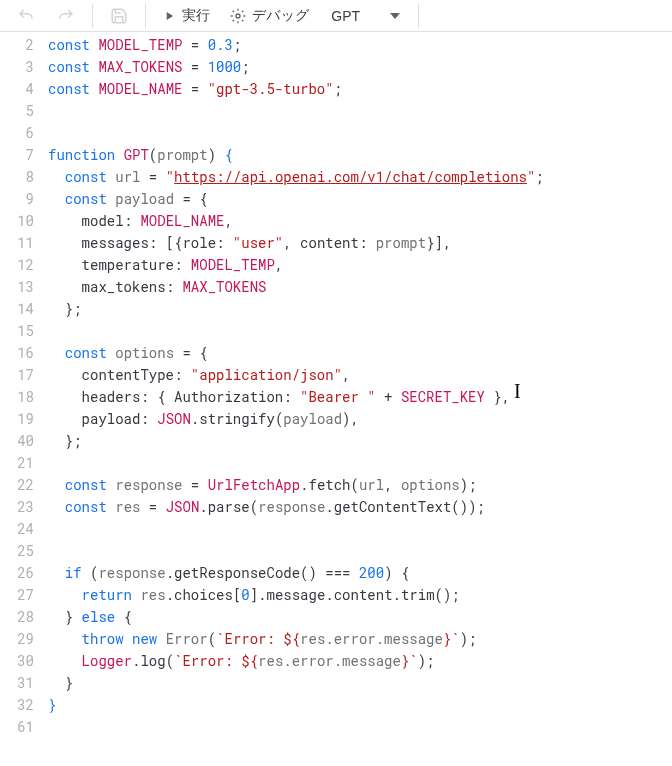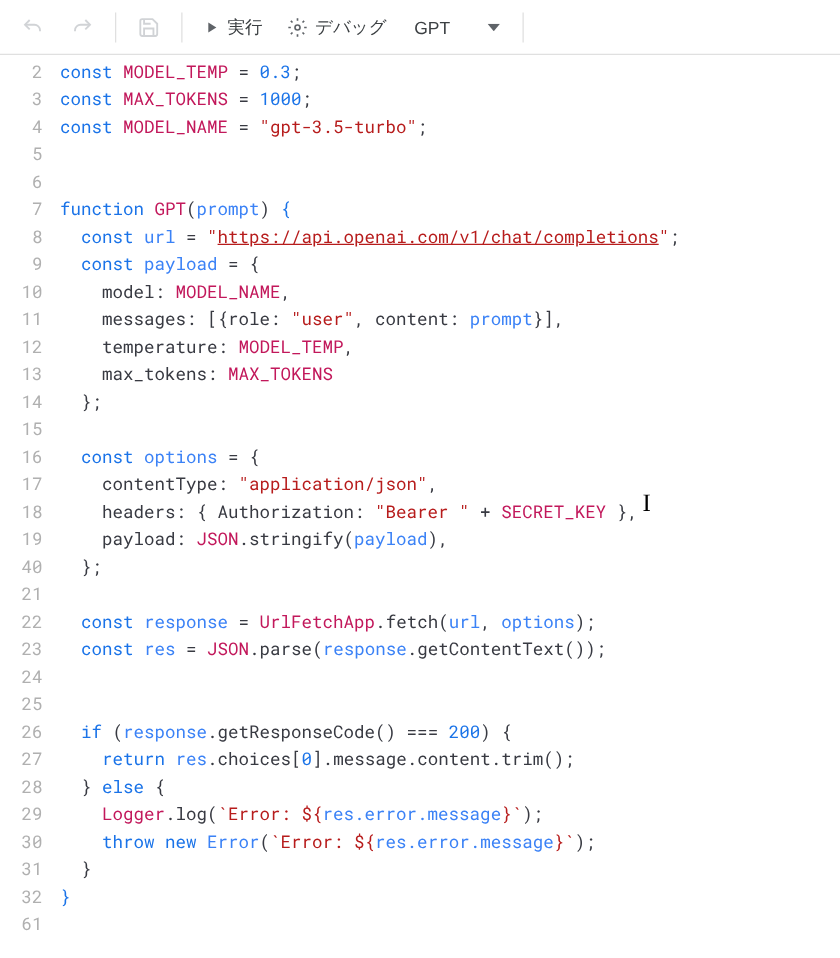--- a/index.html
+++ b/index.html
@@ -8,21 +8,21 @@
     background: #fff;
     width: 672px;
     height: 766px;
     overflow: hidden;
     font-size: 14px;
     color: #5f6368;
   }
   .toolbar {
     display: flex;
     align-items: center;
-    height: 44px;
+    height: 32px;
     padding: 0 8px;
     border-bottom: 1px solid #e0e0e0;
     gap: 4px;
   }
   .tb-btn {
     display: flex;
     align-items: center;
     justify-content: center;
     height: 36px;
     min-width: 36px;
@@ -63,21 +63,21 @@
   .code { flex: 1; position: relative; }
   .code-line { height: 22px; white-space: pre; color: #383a42; }
   .tok-kw   { color: #1a73e8; }      
   .tok-name { color: #c2185b; }      
   .tok-num  { color: #1a73e8; }
   .tok-str  { color: #b71c1c; }
   .tok-strU { color: #b71c1c; text-decoration: underline; }
   .tok-bool { color: #1a73e8; }
   .tok-cmt  { color: #9aa0a6; }
   .tok-brkt { color: #1a73e8; }
-  .tok-id   { color: #3b82f6; }
+  .tok-id   { color: #737373; }
   .tok-prop { color: #383a42; }
   .tok-fn   { color: #383a42; }
   .tok-tpl  { color: #b71c1c; }
   .cursor-i {
     position: absolute;
     font-family: Georgia, serif;
     font-size: 20px;
     color: #000;
   }
   svg { display: block; }
@@ -187,19 +187,19 @@
 <div class="code-line">    <span class="tok-prop">payload</span>: <span class="tok-name">JSON</span>.<span class="tok-fn">stringify</span>(<span class="tok-id">payload</span>),</div>
 <div class="code-line">  };</div>
 <div class="code-line"></div>
 <div class="code-line">  <span class="tok-kw">const</span> <span class="tok-id">response</span> = <span class="tok-name">UrlFetchApp</span>.<span class="tok-fn">fetch</span>(<span class="tok-id">url</span>, <span class="tok-id">options</span>);</div>
 <div class="code-line">  <span class="tok-kw">const</span> <span class="tok-id">res</span> = <span class="tok-name">JSON</span>.<span class="tok-fn">parse</span>(<span class="tok-id">response</span>.<span class="tok-fn">getContentText</span>());</div>
 <div class="code-line"></div>
 <div class="code-line"></div>
 <div class="code-line">  <span class="tok-kw">if</span> (<span class="tok-id">response</span>.<span class="tok-fn">getResponseCode</span>() === <span class="tok-num">200</span>) {</div>
 <div class="code-line">    <span class="tok-kw">return</span> <span class="tok-id">res</span>.<span class="tok-prop">choices</span>[<span class="tok-num">0</span>].<span class="tok-prop">message</span>.<span class="tok-prop">content</span>.<span class="tok-fn">trim</span>();</div>
 <div class="code-line">  } <span class="tok-kw">else</span> {</div>
+<div class="code-line">    <span class="tok-kw">throw</span> <span class="tok-kw">new</span> <span class="tok-id">Error</span>(<span class="tok-tpl">`Error: ${</span><span class="tok-id">res.error.message</span><span class="tok-tpl">}`</span>);</div>
 <div class="code-line">    <span class="tok-name">Logger</span>.<span class="tok-fn">log</span>(<span class="tok-tpl">`Error: ${</span><span class="tok-id">res.error.message</span><span class="tok-tpl">}`</span>);</div>
-<div class="code-line">    <span class="tok-kw">throw</span> <span class="tok-kw">new</span> <span class="tok-id">Error</span>(<span class="tok-tpl">`Error: ${</span><span class="tok-id">res.error.message</span><span class="tok-tpl">}`</span>);</div>
 <div class="code-line">  }</div>
 <div class="code-line"><span class="tok-brkt">}</span></div>
 
   </div>
 </div>
 
 </body></html>

